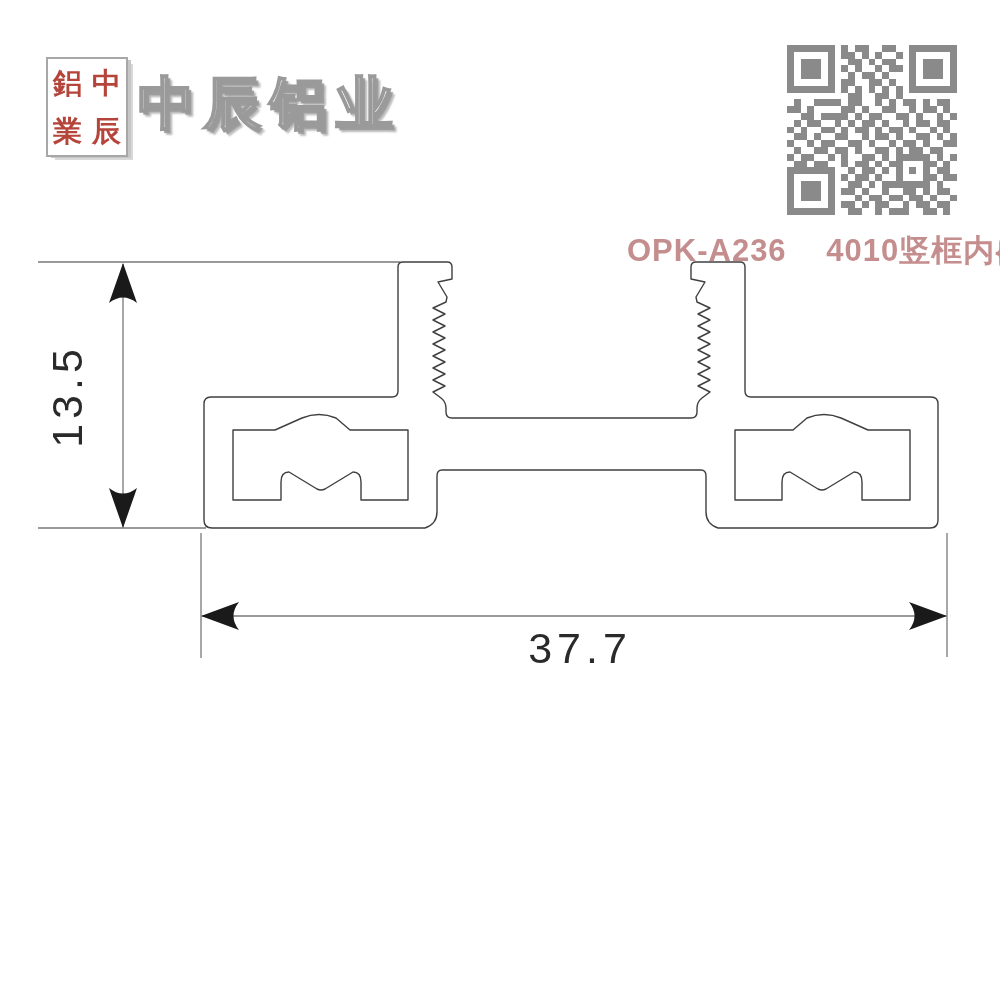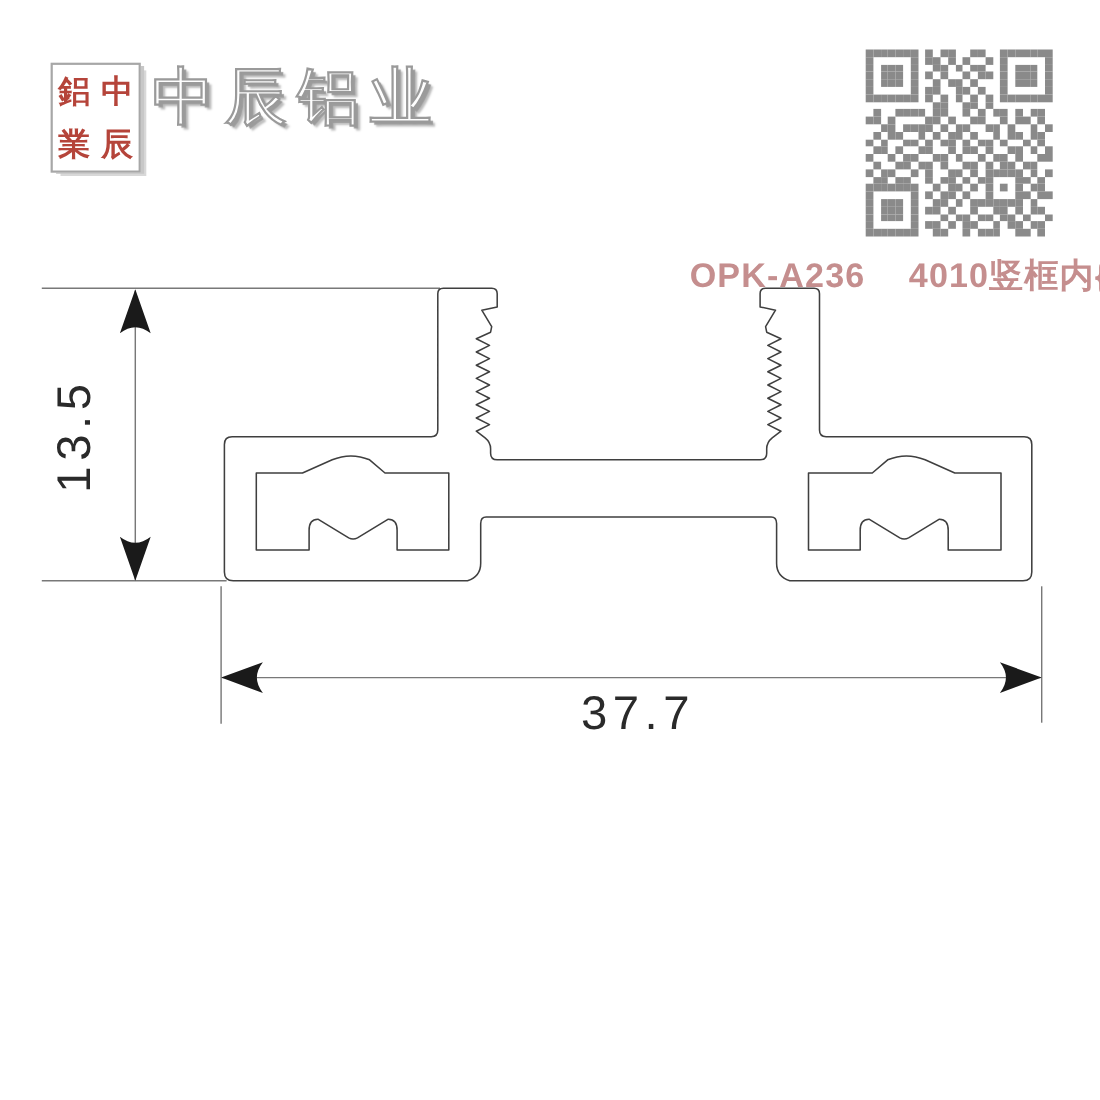--- a/index.html
+++ b/index.html
@@ -22,22 +22,22 @@
     grid-template-rows:1fr 1fr;
     align-items:center;justify-items:center;
   }
   .seal span{
     color:#b5443a;
     font-family:"DejaVu Serif",serif;
     font-weight:bold;
     font-size:29px;line-height:1;
   }
   .company-name{
-    position:absolute;left:138px;top:50px;
-    font-size:57px;font-weight:normal;letter-spacing:9px;
+    position:absolute;left:138px;top:66px;
+    font-size:57px;font-weight:bold;letter-spacing:9px;
     color:#fefefe;
     -webkit-text-stroke:2px #9a9a9a;
     text-shadow:3px 3px 1px #9b9b9b,5px 5px 2px #bcbcbc;
     white-space:nowrap;
   }
   
   .qr{
     position:absolute;left:787px;top:45px;
     width:170px;height:170px;
     display:grid;

